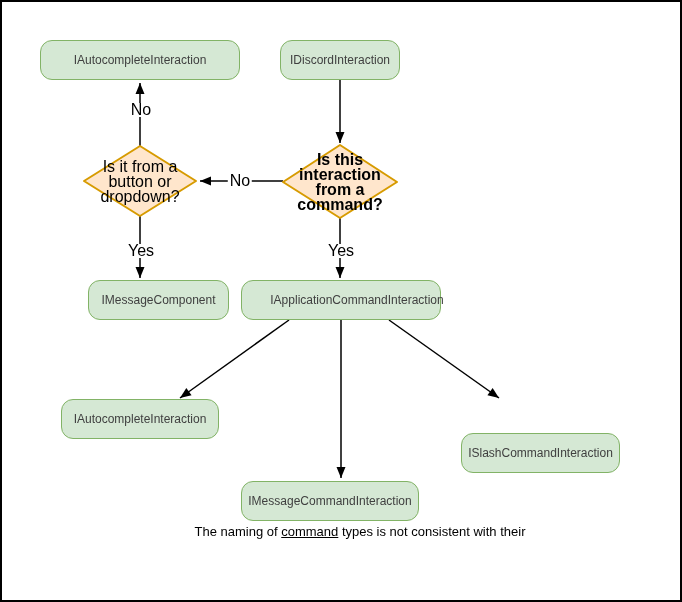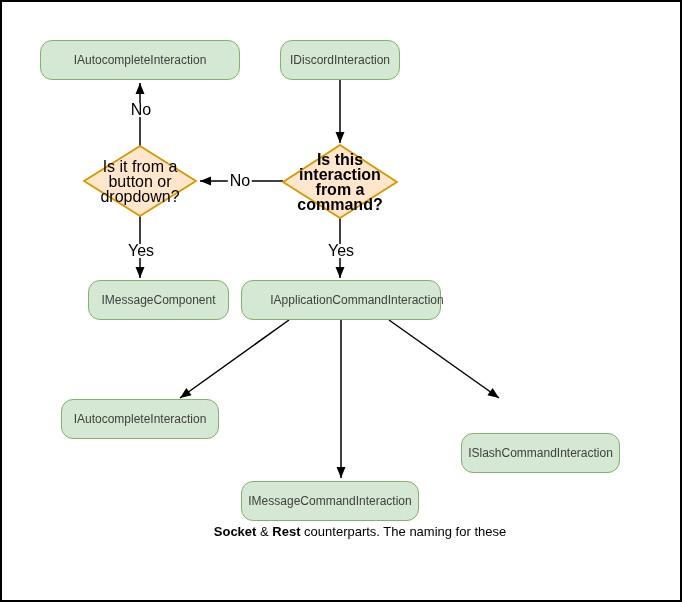--- a/index.html
+++ b/index.html
@@ -133,17 +133,17 @@
 
   <div class="edge-label" style="left:141px; top:110px;">No</div>
 
   <div class="edge-label" style="left:240px; top:181px;">No</div>
 
   <div class="edge-label" style="left:141px; top:251px;">Yes</div>
 
   <div class="edge-label" style="left:341px; top:251px;">Yes</div>
 
   <div id="note">
-      <div><span class="b">Socket</span><span> &amp; </span><span class="b">Rest</span><span> counterparts. The naming for these</span></div>
+      <div><span>The naming of </span><span class="u">command</span><span> types is not consistent with their</span></div>
     </div>
 
   <div id="frame"></div>
 </div>
 
 </body></html>

